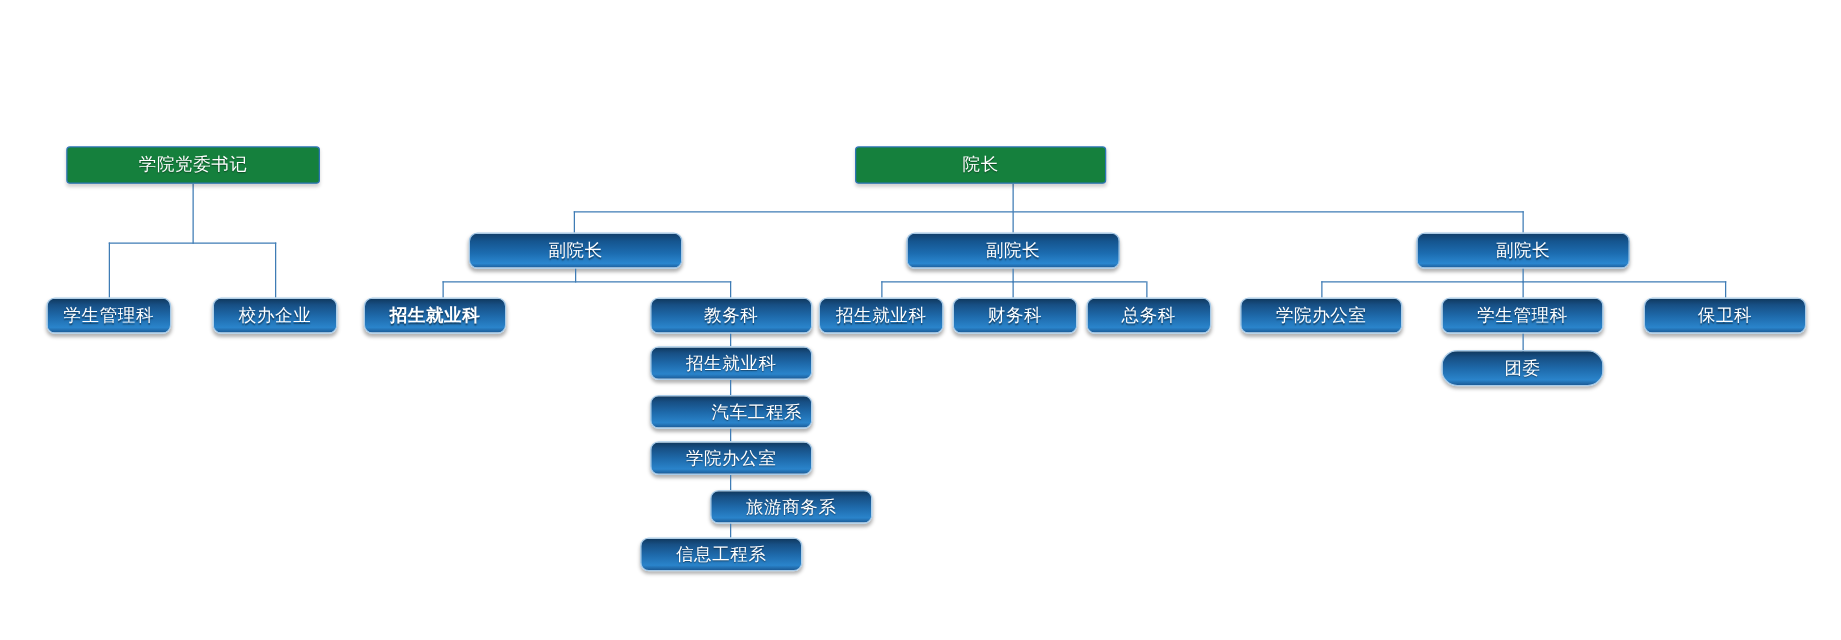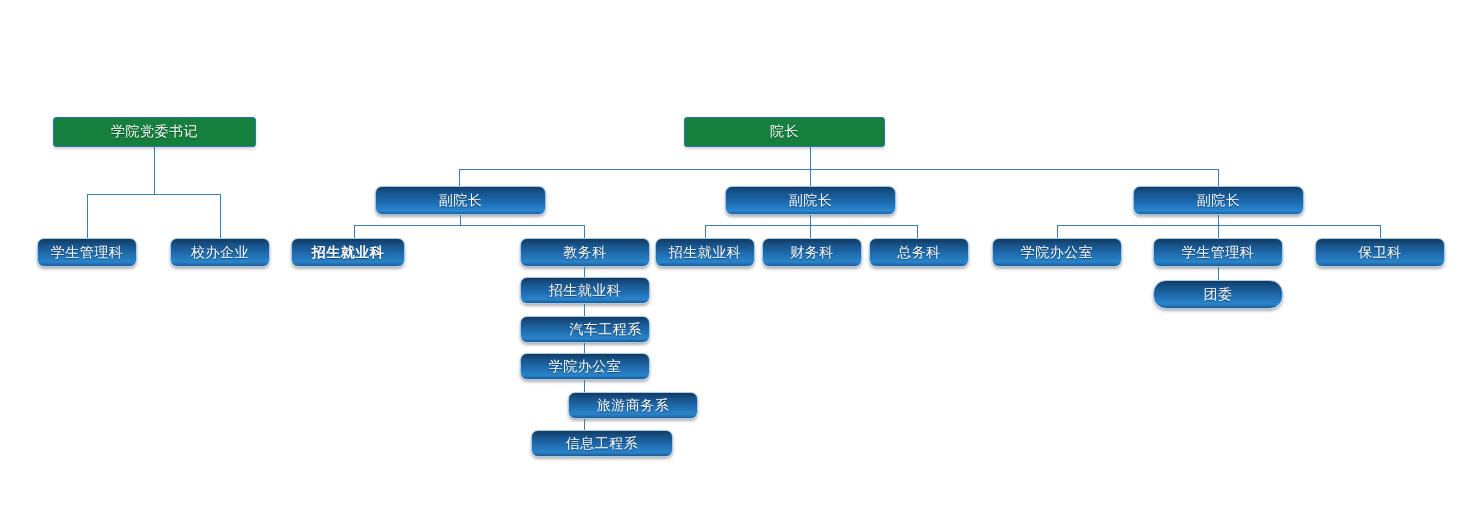--- a/index.html
+++ b/index.html
@@ -112,21 +112,21 @@
   <div class="conn v" style="left:584px; top:304px; height:12px;"></div>
   <div class="node leaf" style="left:520px; top:316px; width:130px; height:27px;padding-left:41px;">汽车工程系</div>
 
   <div class="conn v" style="left:584px; top:343px; height:10px;"></div>
   <div class="node leaf" style="left:520px; top:353px; width:130px; height:27px;">学院办公室</div>
 
   <div class="conn v" style="left:584px; top:380px; height:12px;"></div>
   <div class="node leaf" style="left:520px; top:392px; width:130px; height:27px;margin-left:48px;">旅游商务系</div>
 
   <div class="conn v" style="left:584px; top:419px; height:11px;"></div>
-  <div class="node leaf" style="left:531px; top:430px; width:142px; height:27px;">信息工程系</div>
+  <div class="node leaf" style="left:512px; top:430px; width:130px; height:27px;">信息工程系</div>
 
   <div class="conn v" style="left:810px; top:215px; height:11px;"></div>
   <div class="conn h" style="left:705px; top:225px; width:212px;"></div>
   <div class="conn v" style="left:705px; top:225px; height:13px;"></div>
   <div class="conn v" style="left:810px; top:225px; height:13px;"></div>
   <div class="conn v" style="left:917px; top:225px; height:13px;"></div>
 
   <div class="node leaf" style="left:655px; top:238px; width:100px; height:29px;">招生就业科</div>
   <div class="node leaf" style="left:762px; top:238px; width:100px; height:29px;">财务科</div>
   <div class="node leaf" style="left:869px; top:238px; width:100px; height:29px;">总务科</div>

